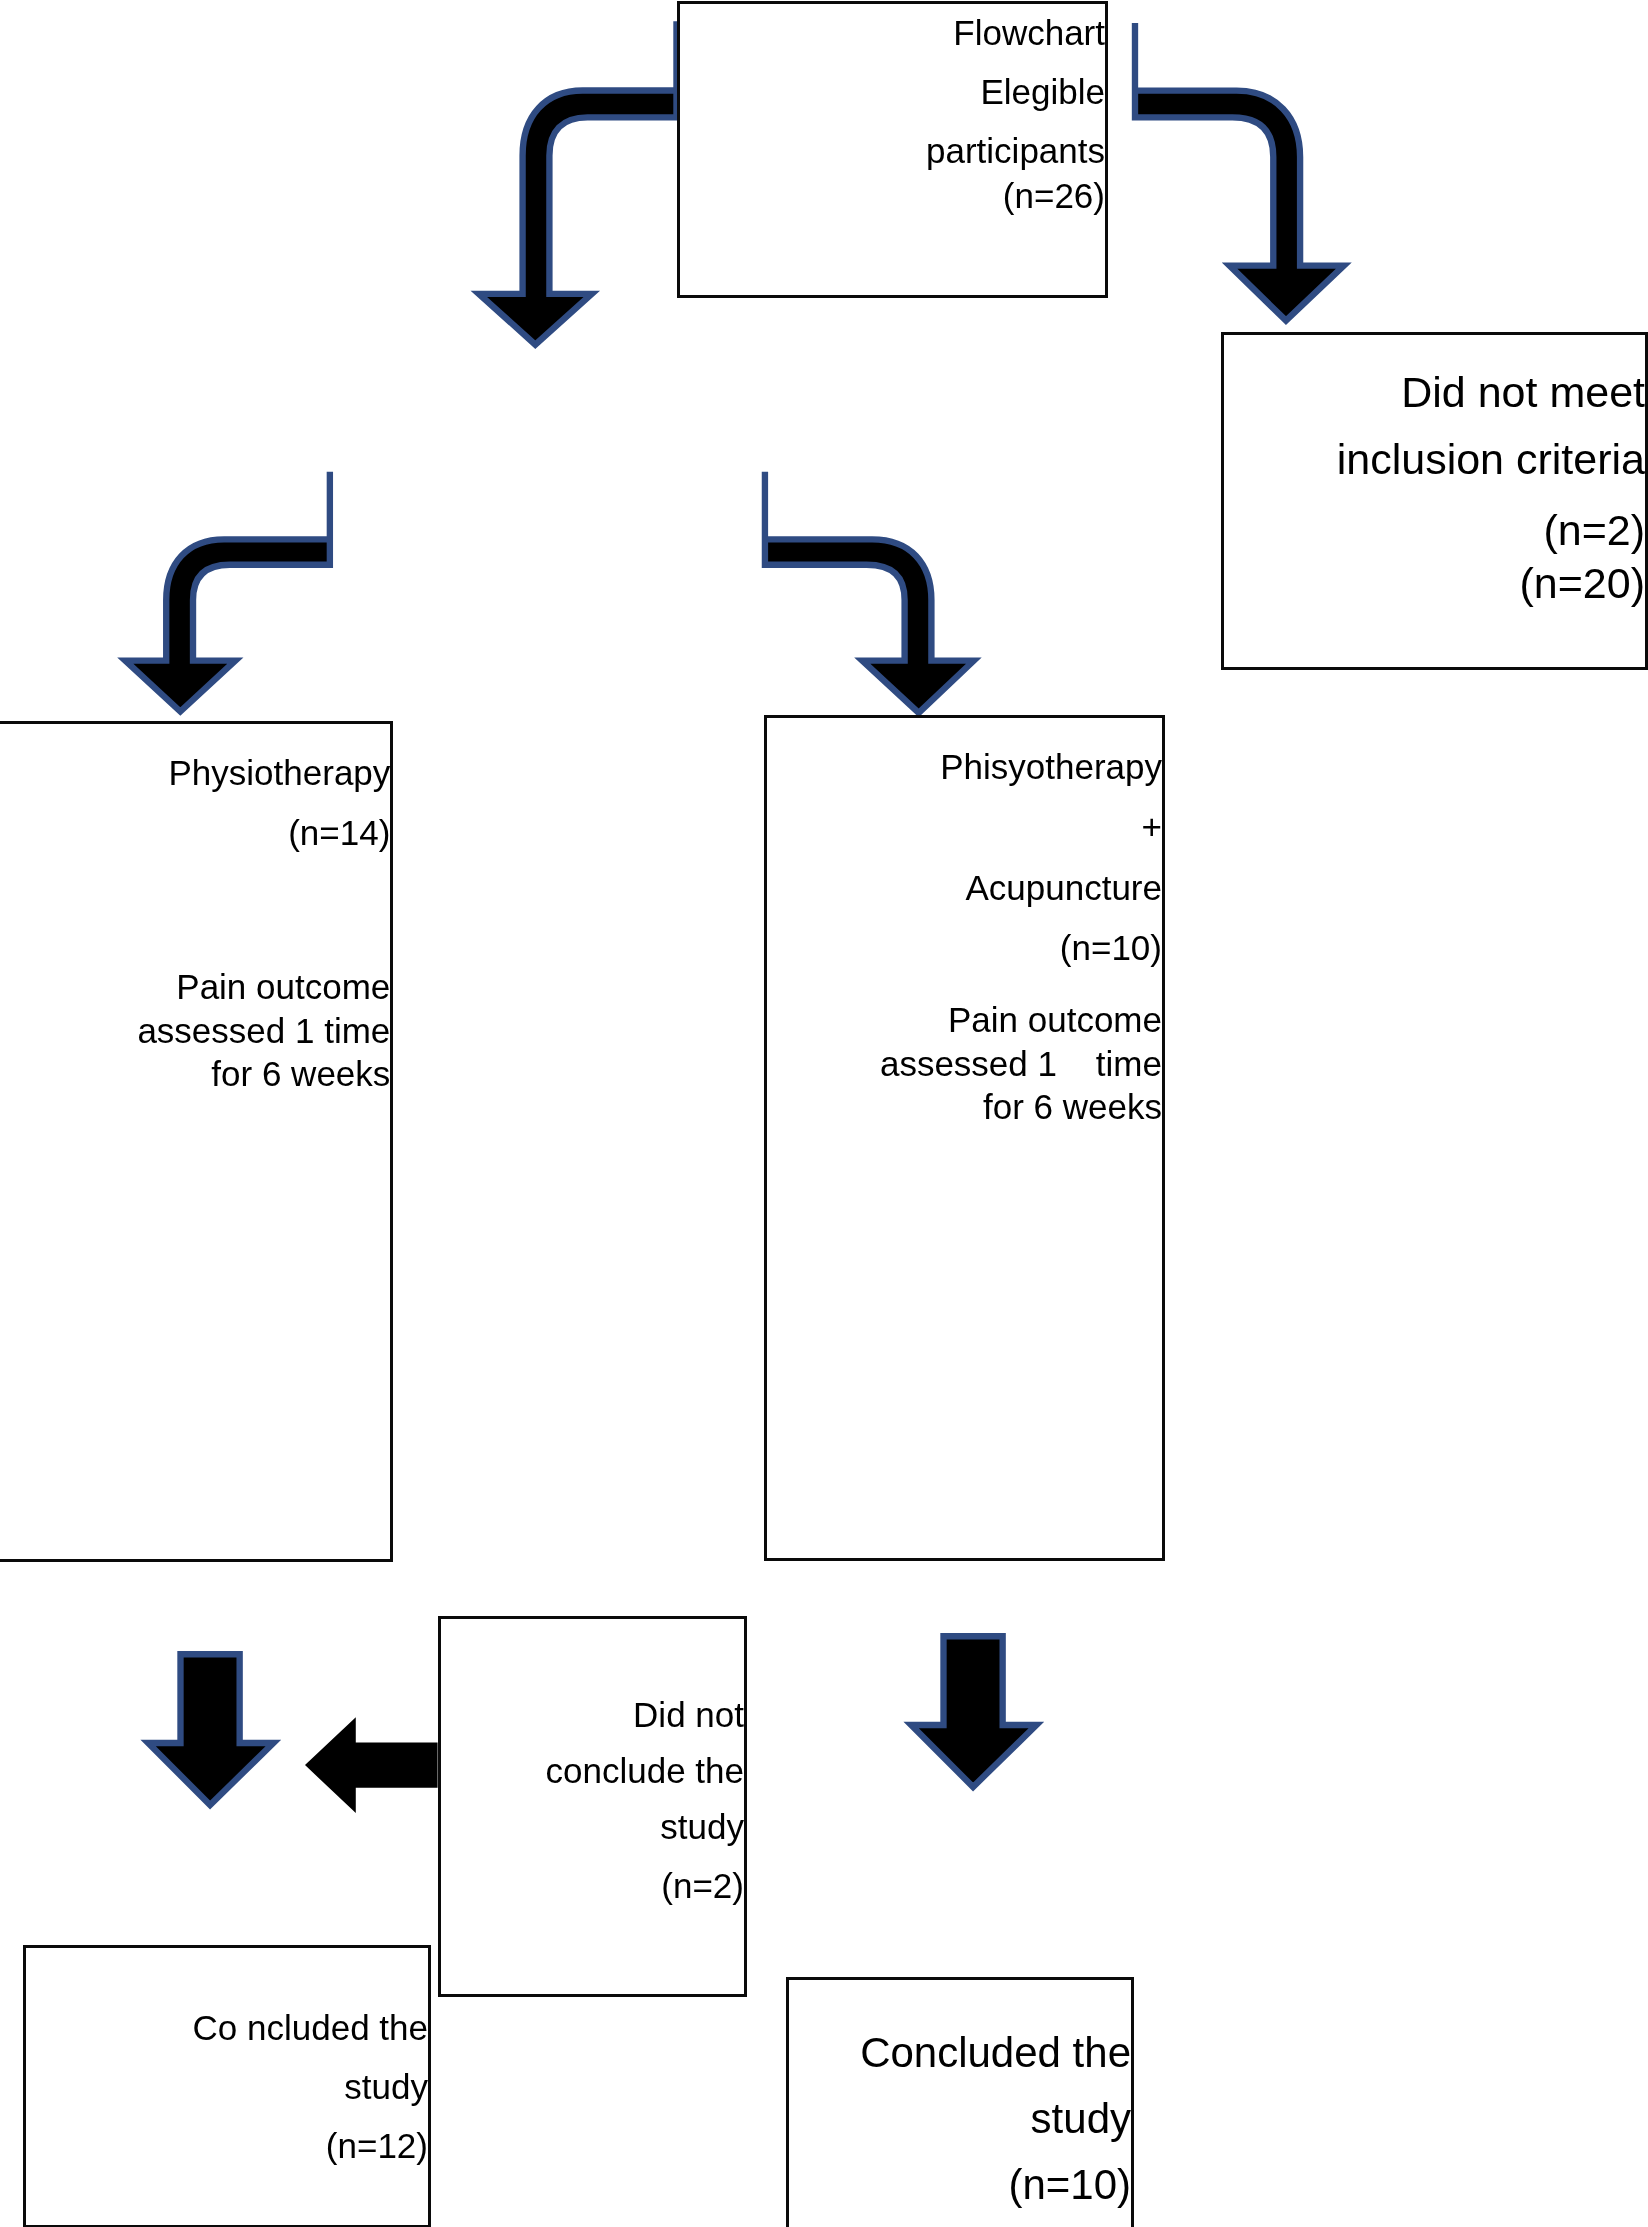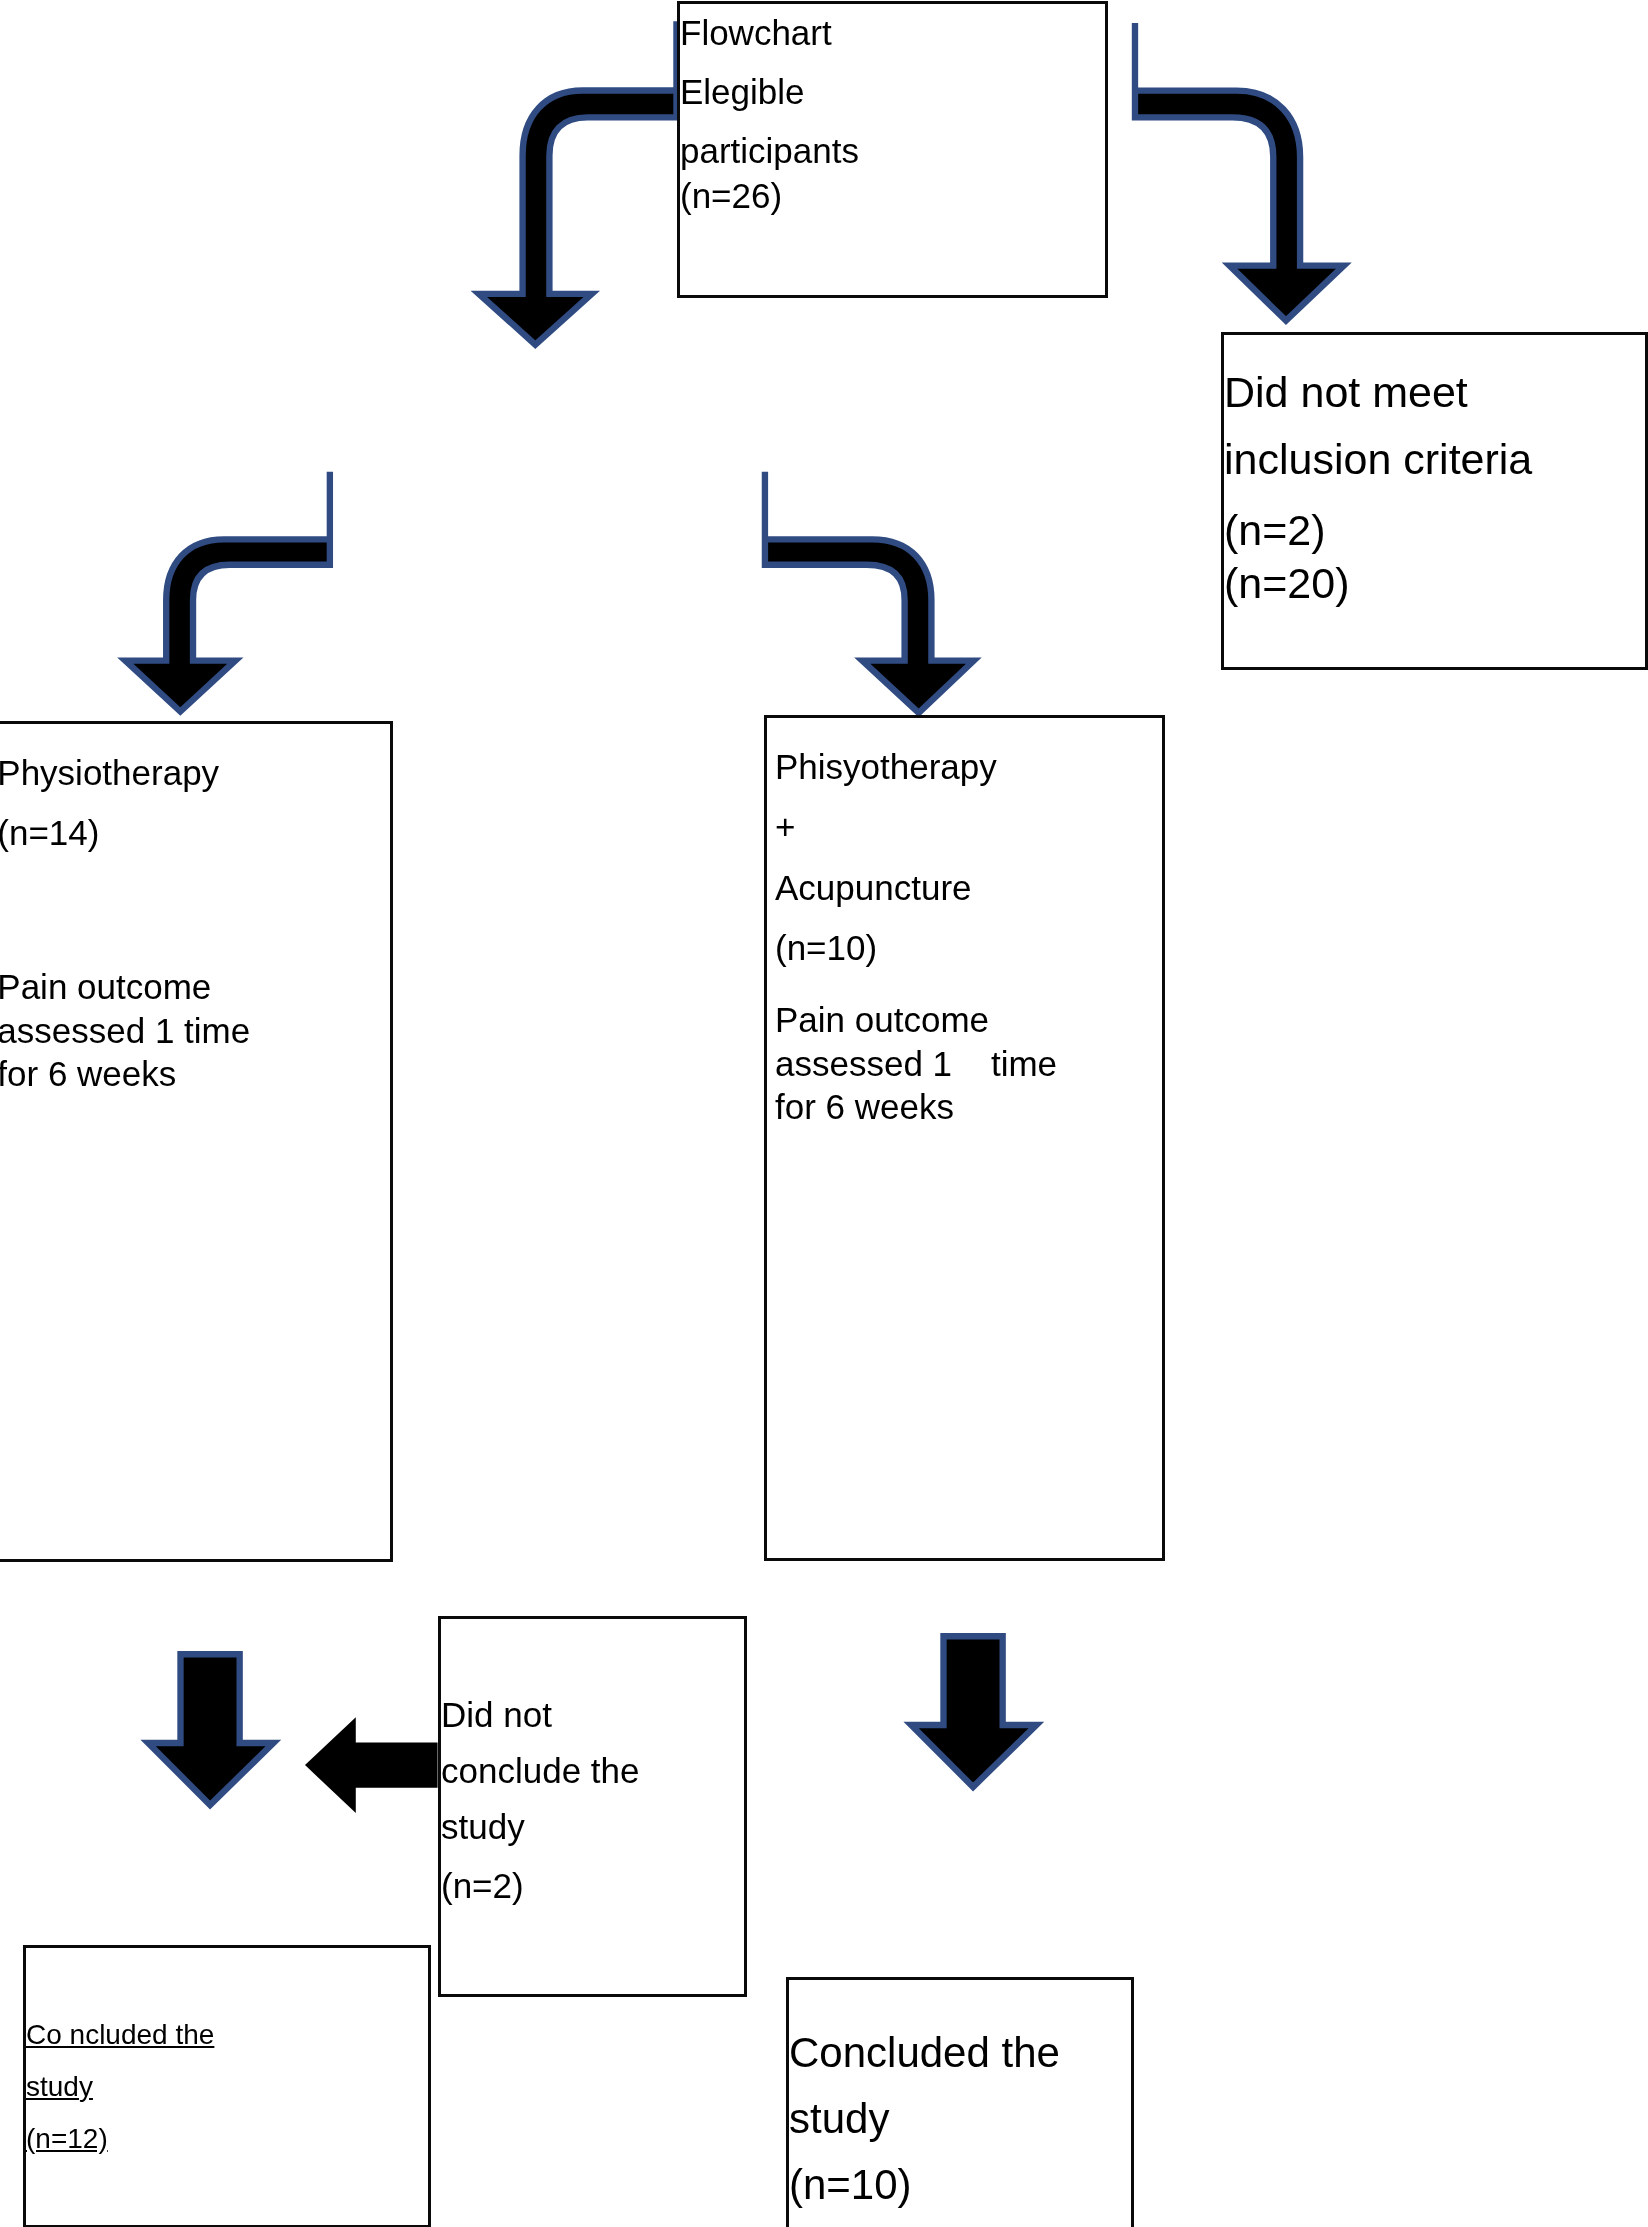--- a/index.html
+++ b/index.html
@@ -18,40 +18,40 @@
     background: #ffffff;
     overflow: hidden;
   }
   .node {
     position: absolute;
     box-sizing: border-box;
     border: 3.5px solid #0a0a0a;
     background: #ffffff;
     display: flex;
     flex-direction: column;
-    align-items: flex-start;
+    align-items: flex-end;
     justify-content: center;
     color: #000000;
     text-align: center;
   }
   .node .line {
     display: block;
     white-space: pre;
     line-height: 1.0;
   }
   .spacer { display: block; }
 
   
   #node-eligible      { left: 677px;  top: 1.4px;    width: 431px;  height: 297px; font-size: 35px; }
   #node-notmeet       { left: 1221px; top: 332px;  width: 427px;  height: 338px; font-size: 43px; }
   #node-randomized    { left: 336px;  top: 401px;  width: 403px;  height: 247px; font-size: 35px; }
   #node-physio        { left: -5.7px;   top: 721px; width: 399px;  height: 841px; font-size: 35px; }
   #node-physioacu     { left: 764px; top: 715px; width: 401px;  height: 846px; font-size: 35px; padding-left: 8px; }
   #node-notconclude   { left: 438px;  top: 1616px; width: 309px;  height: 381px; font-size: 35px; }
-  #node-concluded-l   { left: 23px;   top: 1945px; width: 408px;  height: 283px; font-size: 28px; text-decoration: underline; }
+  #node-concluded-l   { left: 23px;   top: 1945px; width: 408px;  height: 283px; font-size: 35px; }
   #node-concluded-r   { left: 786px; top: 1945px; width: 348px;  height: 283px; font-size: 42px; margin-top: 32px; }
 
   .arrow {
     position: absolute;
   }
   .arrow svg { display: block; overflow: visible; }
 </style>
 </head>
 <body>
 

